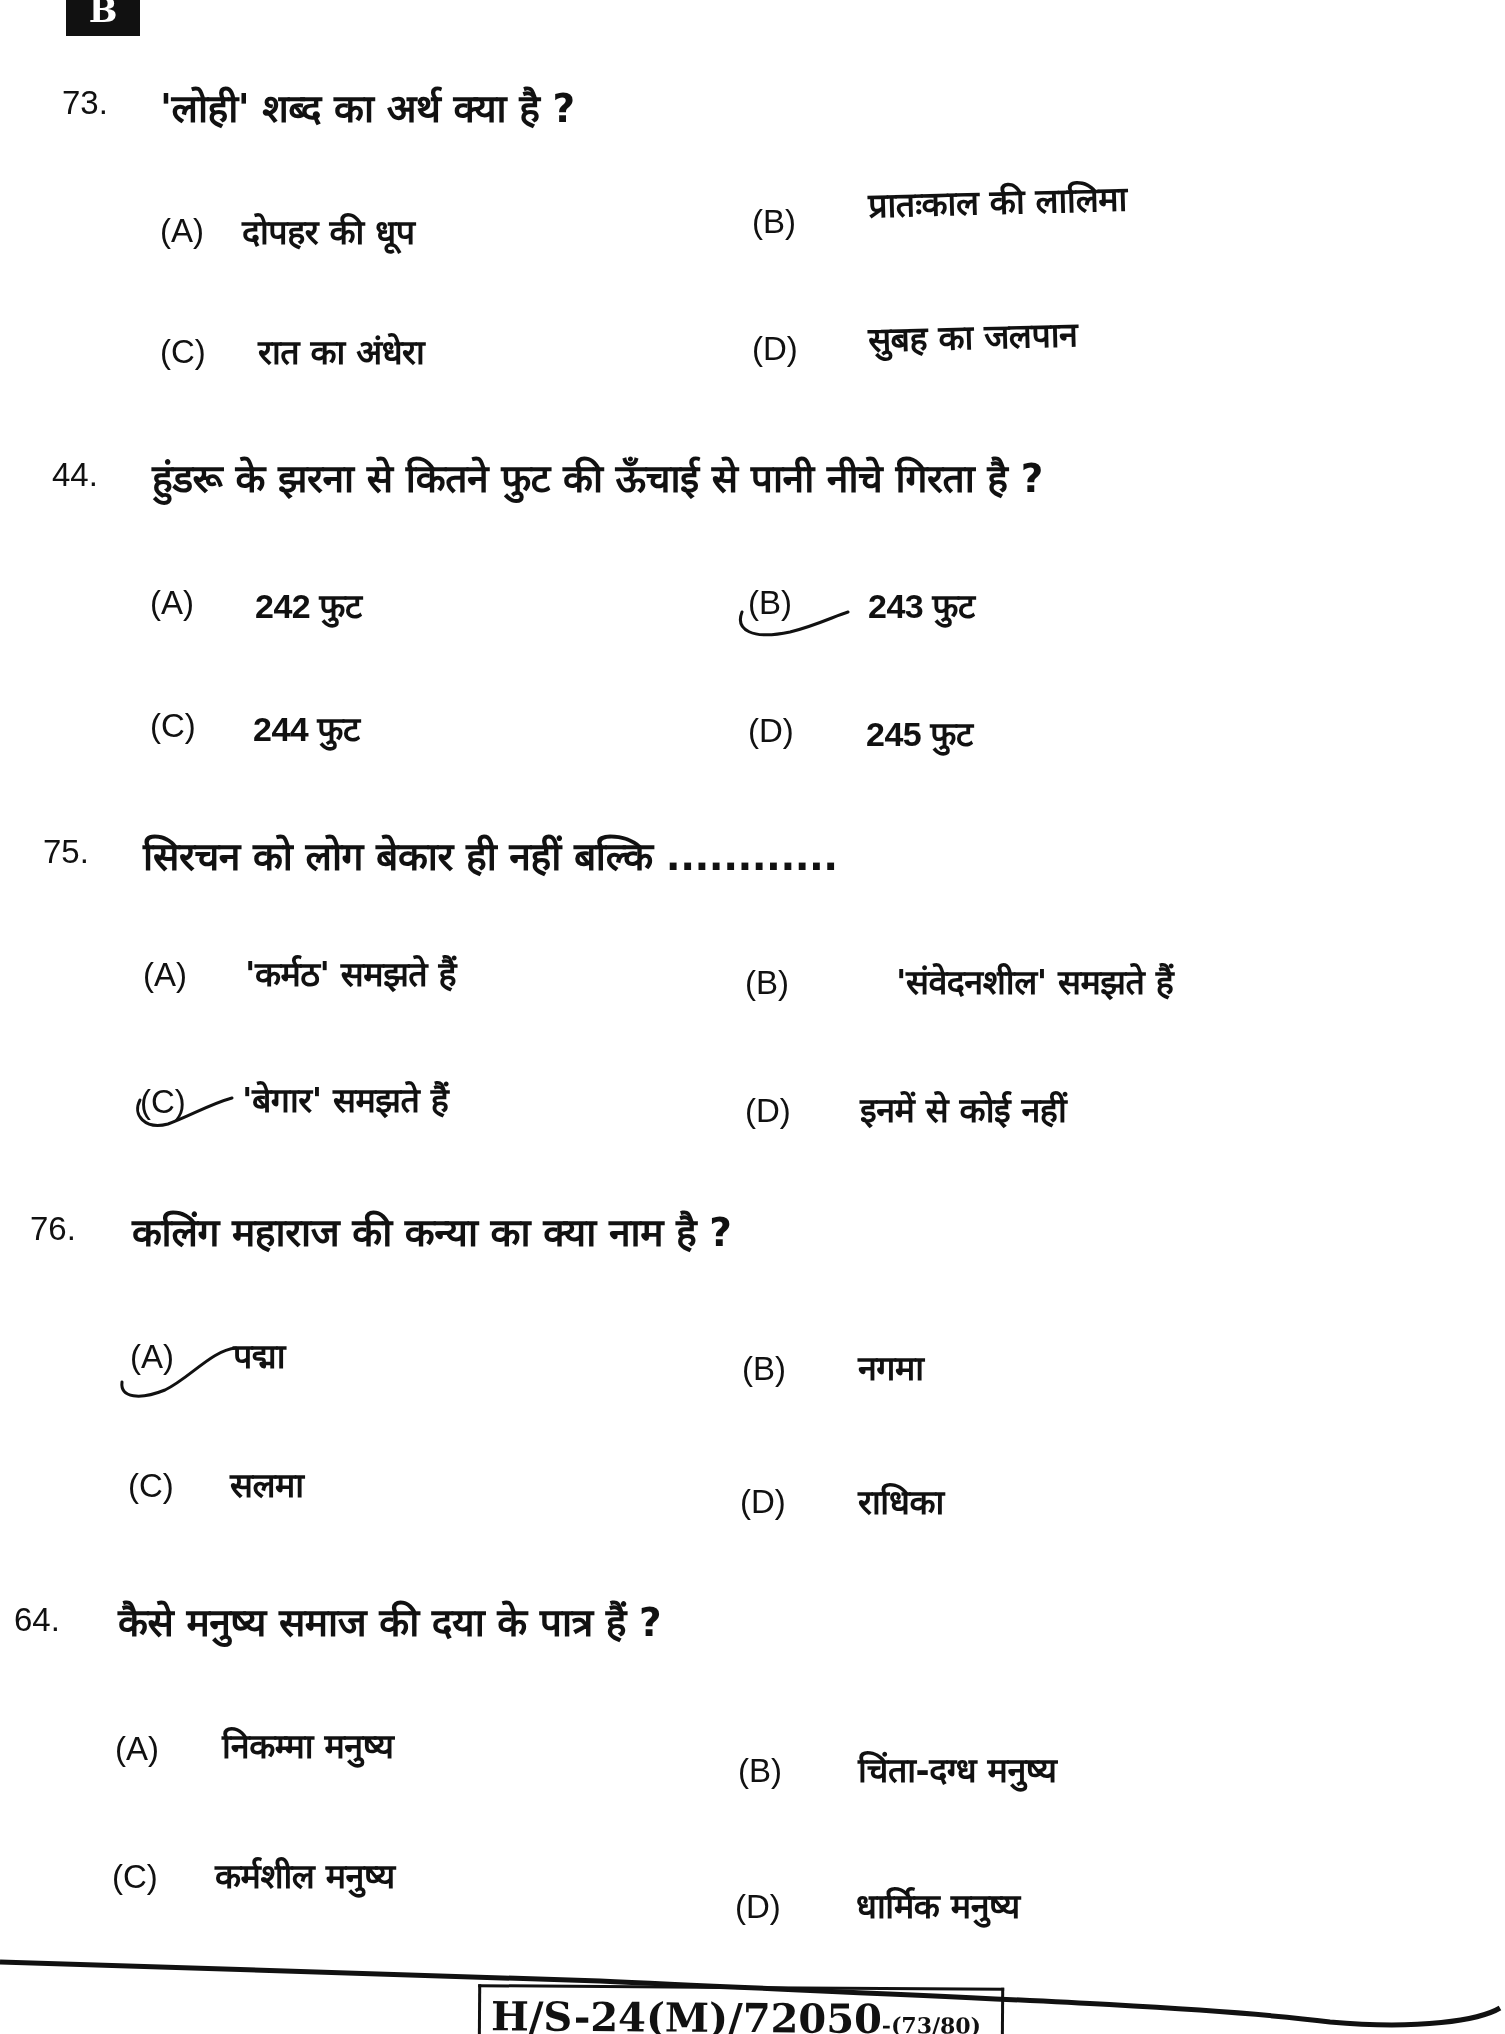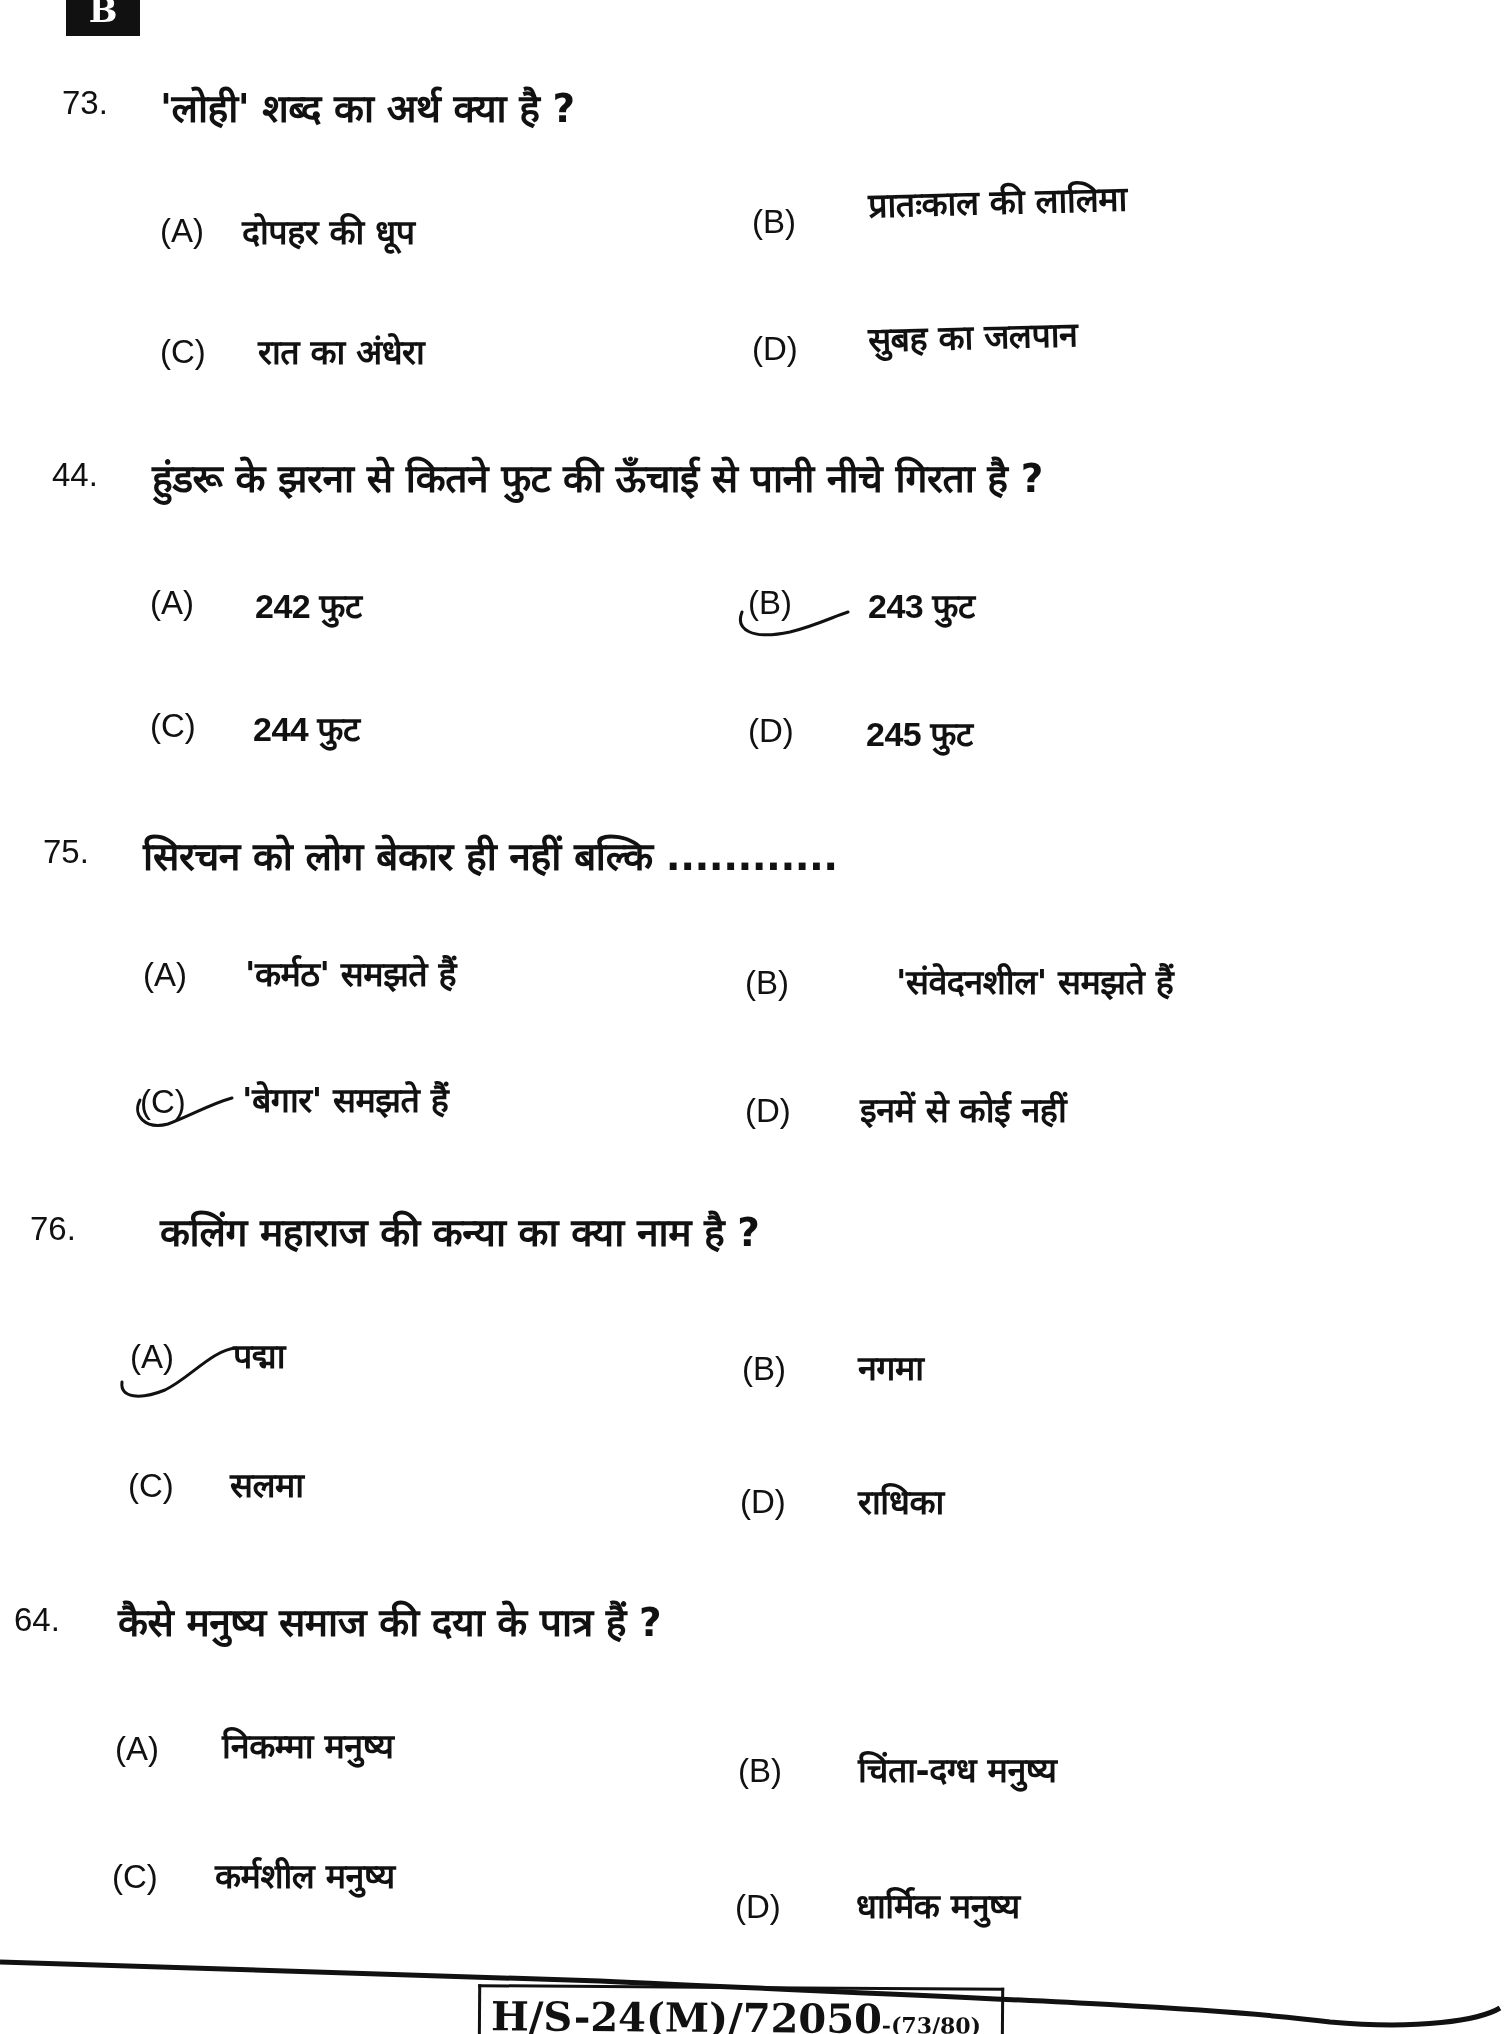--- a/index.html
+++ b/index.html
@@ -67,21 +67,21 @@
   <span class="abs opt-label" style="left:745px;top:964px;">(B)</span>
   <span class="abs opt-text" style="left:896px;top:958px;">'संवेदनशील' समझते हैं</span>
   <span class="abs opt-label" style="left:140px;top:1083px;">(C)</span>
   <span class="abs opt-text" style="left:242px;top:1076px;">'बेगार' समझते हैं</span>
   <span class="abs opt-label" style="left:745px;top:1092px;">(D)</span>
   <span class="abs opt-text" style="left:860px;top:1086px;">इनमें से कोई नहीं</span>
 </div>
 
 <div>
   <span class="abs qnum" style="left:30px;top:1210px;">76.</span>
-  <span class="abs qtext" style="left:132px;top:1204px;margin-left:28px;">कलिंग महाराज की कन्या का क्या नाम है ?</span>
+  <span class="abs qtext" style="left:132px;top:1204px;">कलिंग महाराज की कन्या का क्या नाम है ?</span>
   <span class="abs opt-label" style="left:130px;top:1338px;">(A)</span>
   <span class="abs opt-text" style="left:233px;top:1332px;">पद्मा</span>
   <span class="abs opt-label" style="left:742px;top:1350px;">(B)</span>
   <span class="abs opt-text" style="left:858px;top:1344px;">नगमा</span>
   <span class="abs opt-label" style="left:128px;top:1467px;">(C)</span>
   <span class="abs opt-text" style="left:230px;top:1461px;">सलमा</span>
   <span class="abs opt-label" style="left:740px;top:1483px;">(D)</span>
   <span class="abs opt-text" style="left:858px;top:1478px;">राधिका</span>
 </div>
 

